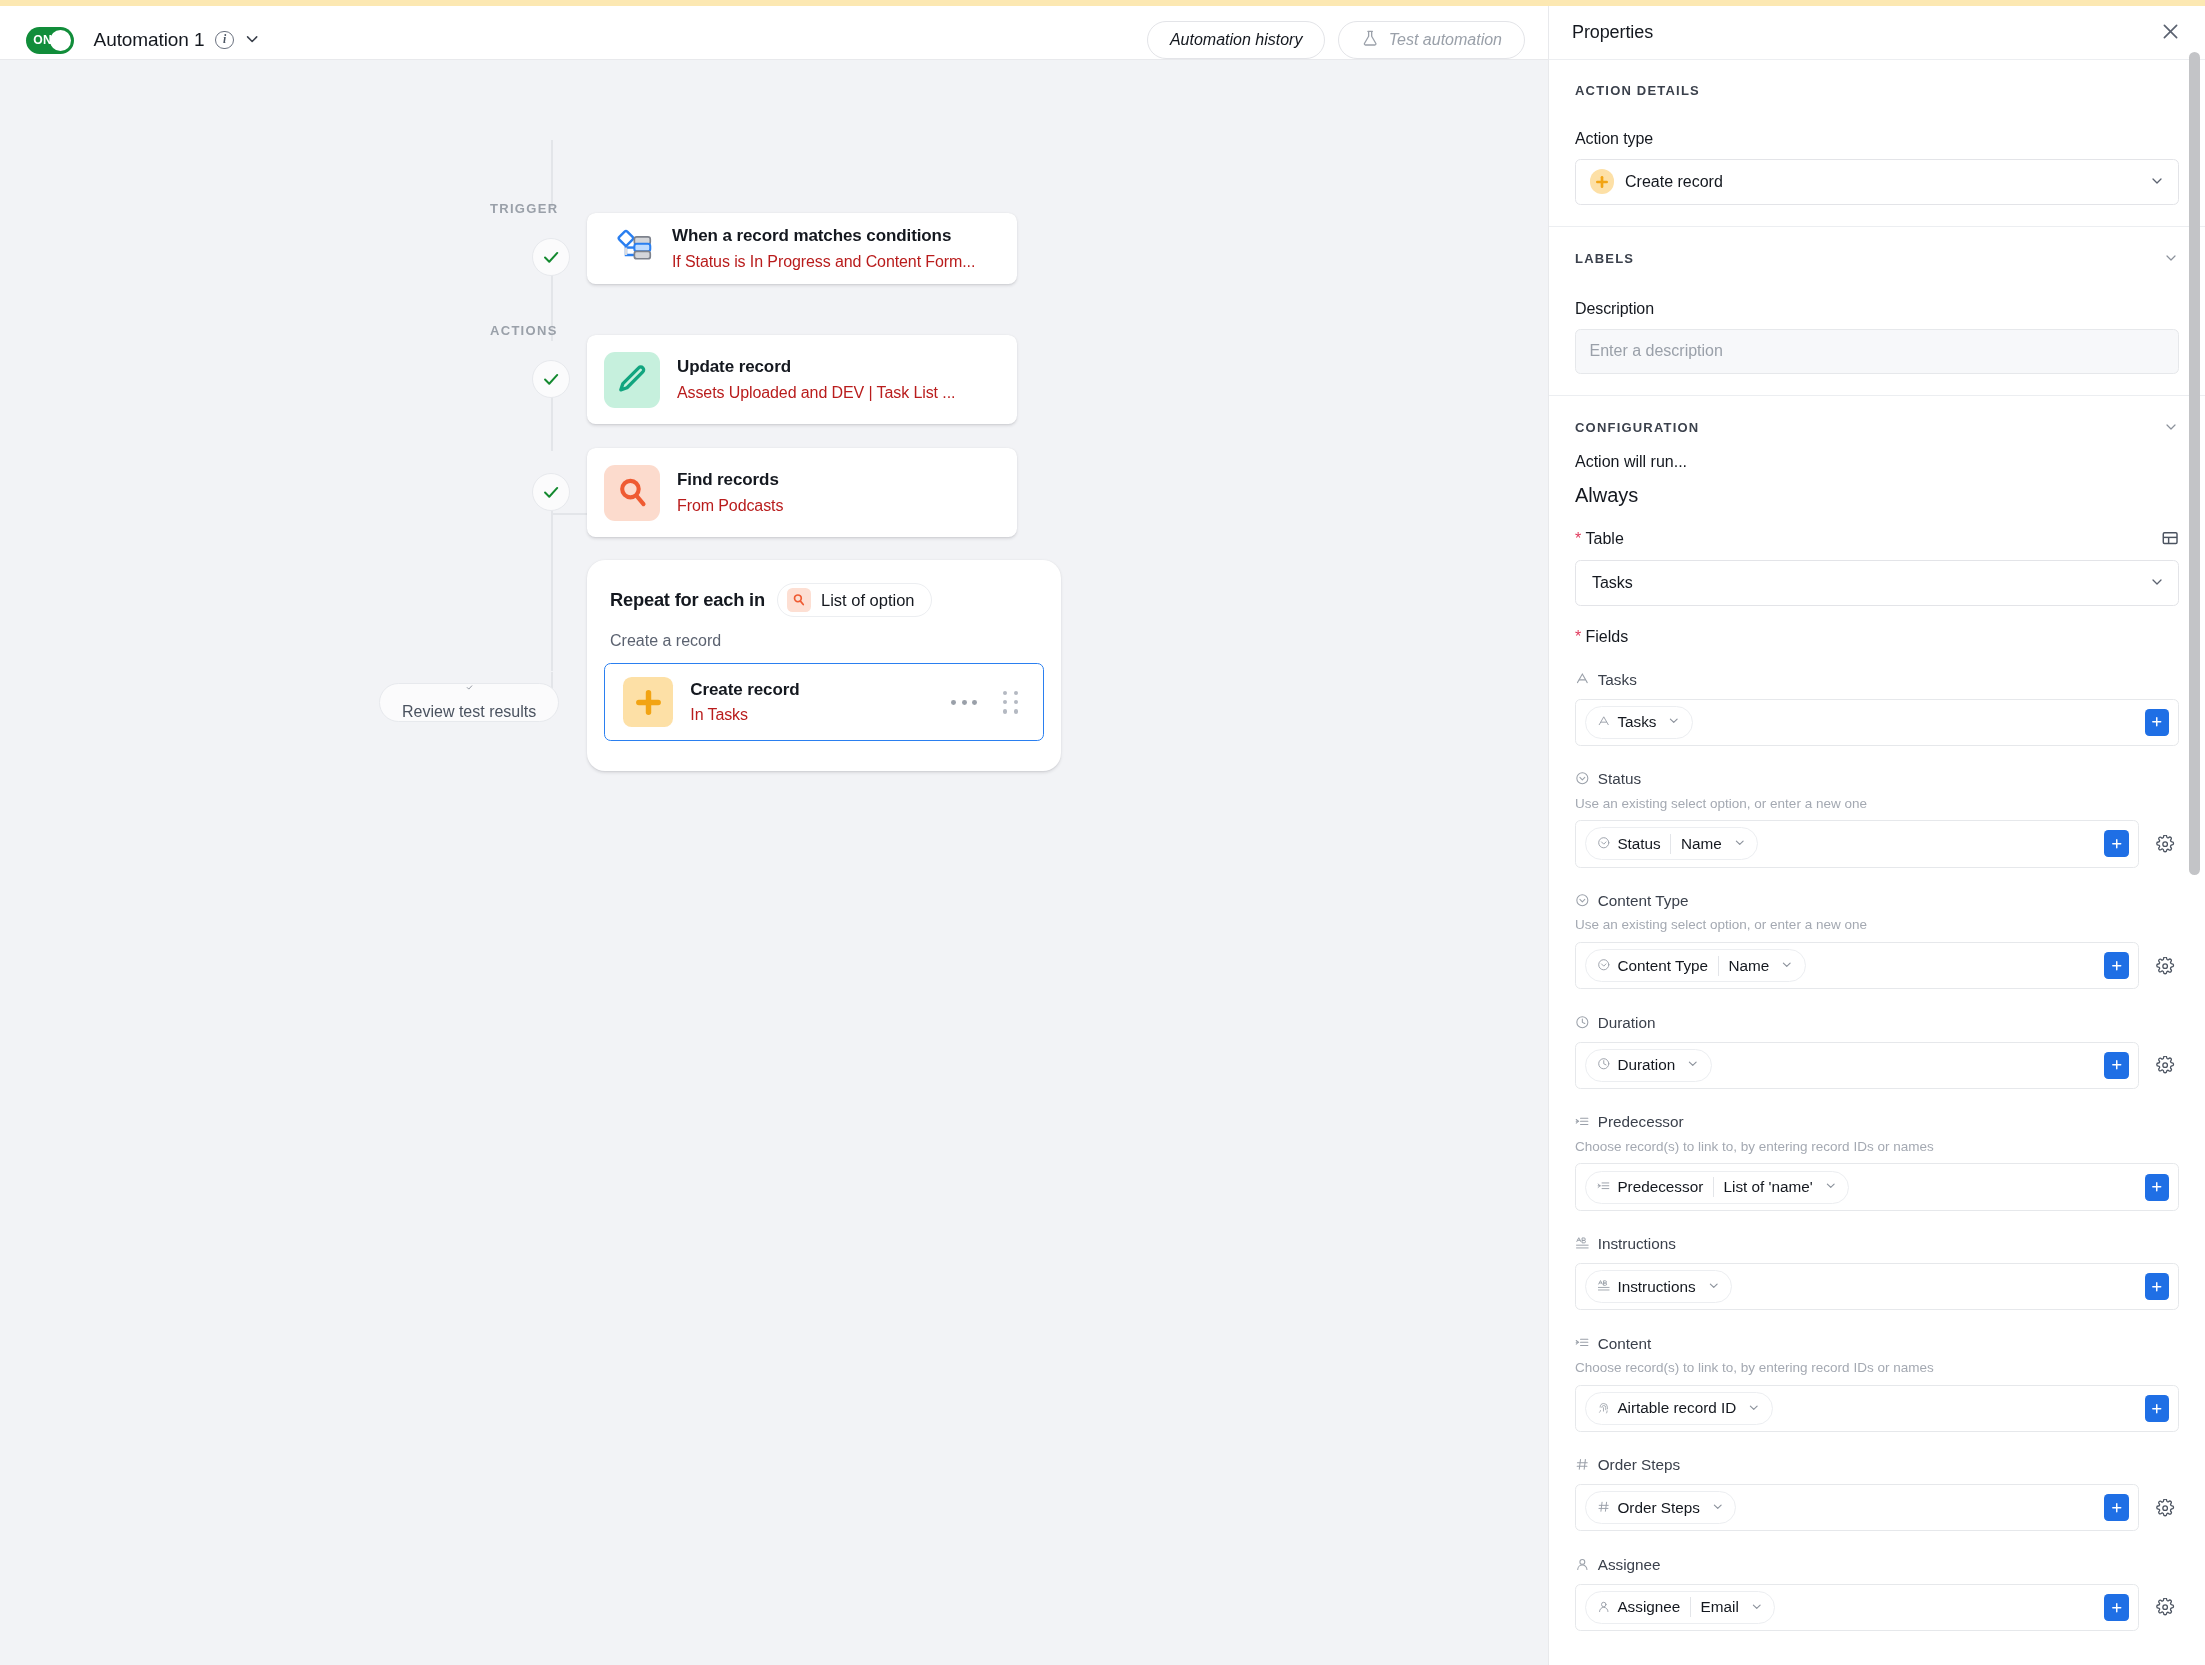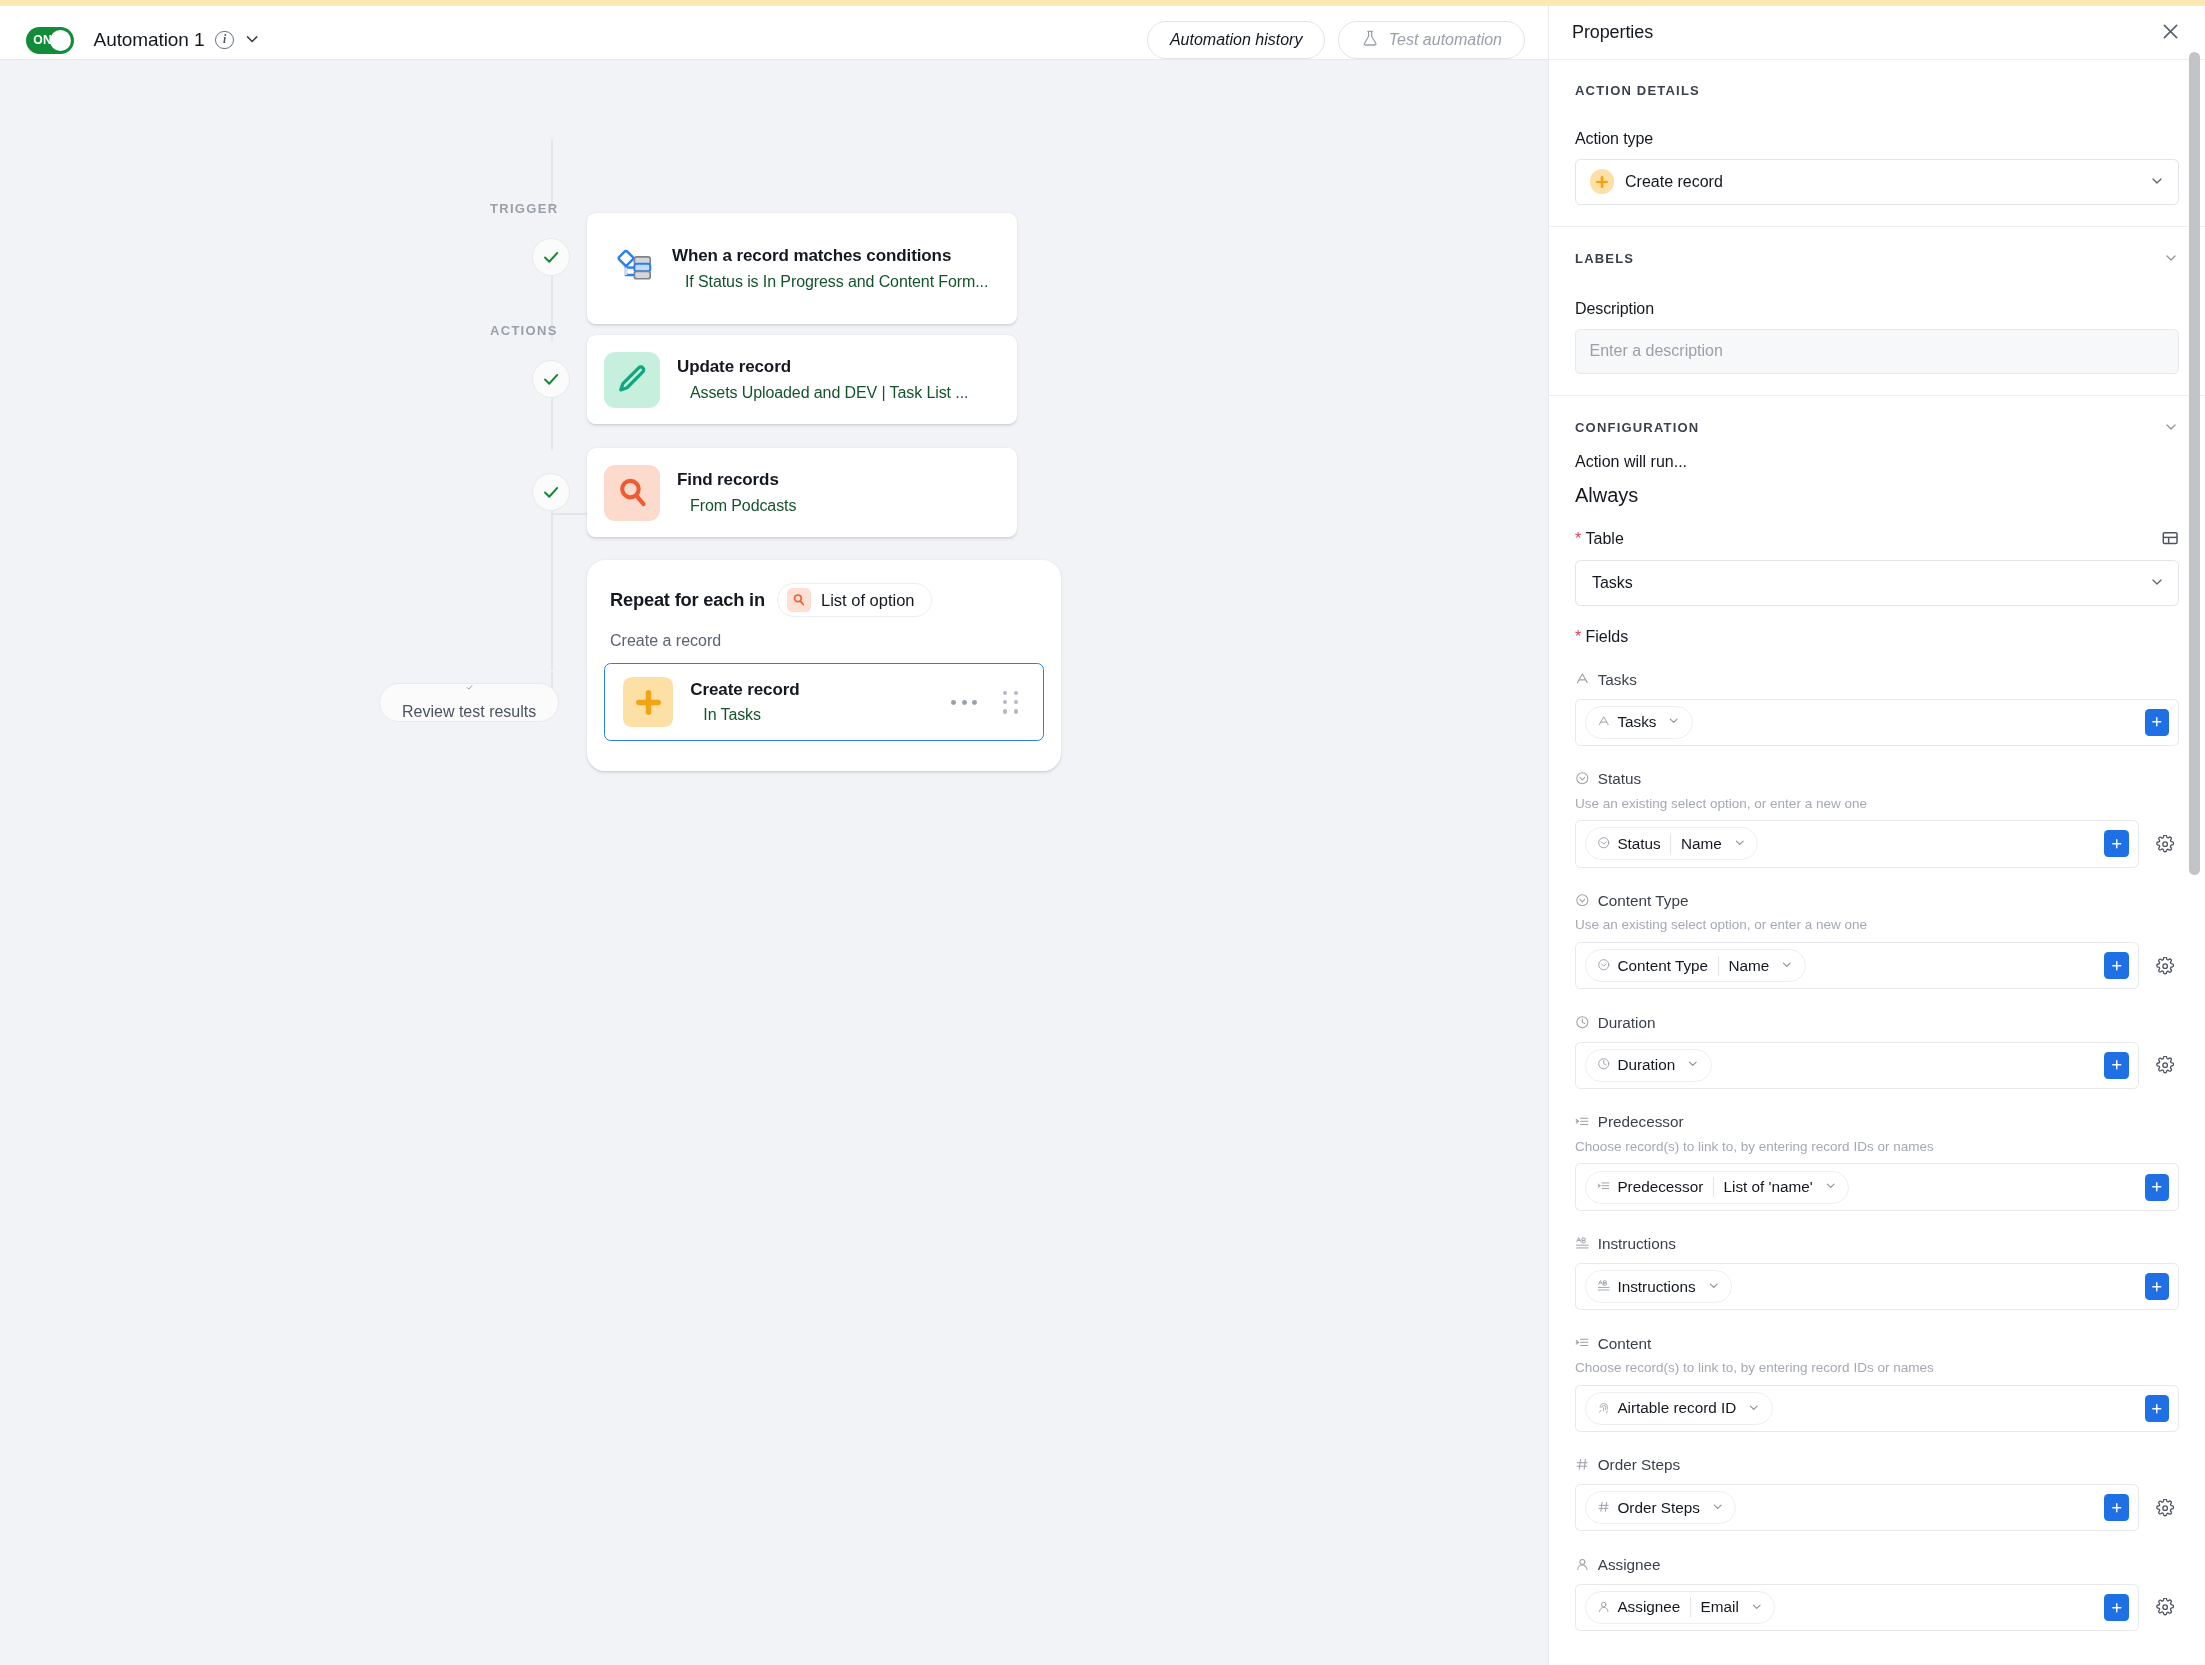--- a/index.html
+++ b/index.html
@@ -58,21 +58,21 @@
   .check-node svg { width: 18.3px; height: 18.3px; }
 
   .card {
     position: absolute; background: #fff; border-radius: 8.6px;
     box-shadow: 0 1.2px 3.1px rgba(20,24,31,.10), 0 0.6px 1.2px rgba(20,24,31,.06);
     display: flex; align-items: center; cursor: pointer;
   }
   .card-icon { width: 56px; height: 56px; border-radius: 11px; display: flex; align-items: center; justify-content: center; flex: none; }
   .card-text { margin-left: 17px; }
   .card-title { font-size: 17px; font-weight: 700; color: #14181f; letter-spacing: -0.1px; }
-  .card-sub { font-size: 16px; color: #14532d; margin-top: 6.1px; letter-spacing: -0.1px; margin-left: 13px; }
+  .card-sub { font-size: 16px; color: #b91c1c; margin-top: 6.1px; letter-spacing: -0.1px; }
 
   .repeat-card {
     position: absolute; background: #fff; border-radius: 18px;
     box-shadow: 0 1.2px 3.1px rgba(20,24,31,.10), 0 0.6px 1.2px rgba(20,24,31,.06);
   }
   .repeat-head { display: flex; align-items: center; padding: 23px 0 0 23px; }
   .repeat-head-text { font-size: 18.3px; font-weight: 700; color: #14181f; letter-spacing: -0.2px; }
   .token-pill {
     margin-left: 12.2px; height: 34px; border: 1px solid #eceef1; border-radius: 17px;
     display: flex; align-items: center; padding: 0 16px 0 8.6px; gap: 9.8px; background: #fff;
@@ -210,21 +210,21 @@
     <svg viewBox="0 0 24 24" fill="none" stroke="#13892f" stroke-width="2.6" stroke-linecap="round" stroke-linejoin="round">
         <polyline points="4 12.5 9.5 18 20 6.5"></polyline>
       </svg>
   </div>
   <div class="check-node" style="left:532px;top:413px;">
     <svg viewBox="0 0 24 24" fill="none" stroke="#13892f" stroke-width="2.6" stroke-linecap="round" stroke-linejoin="round">
         <polyline points="4 12.5 9.5 18 20 6.5"></polyline>
       </svg>
   </div>
 
-  <div class="card" style="left:587px;top:153px;width:430px;height:111px;padding-left:23px;">
+  <div class="card" style="left:587px;top:153px;width:430px;height:71px;padding-left:23px;">
     <div class="card-icon" style="width:45px;height:45px;">
       <svg width="43" height="43" viewBox="0 0 46 46" fill="none">
         <path d="M16 14v16h9" stroke="#2a7ff0" stroke-width="2.6" fill="none"></path>
         <path d="M16 22h9" stroke="#2a7ff0" stroke-width="2.6"></path>
         <path d="M16 14v8" stroke="#2a7ff0" stroke-width="2.6"></path>
         <path d="M16 22v8" stroke="#d9dbe0" stroke-width="2.6"></path>
         <rect x="10" y="6" width="12" height="12" rx="2" transform="rotate(45 16 12)" stroke="#2a7ff0" stroke-width="2.6" fill="#fff"></rect>
         <rect x="25" y="10.5" width="17" height="8" rx="2.5" fill="#d4d6da" stroke="#7d828c" stroke-width="1.8"></rect>
         <rect x="25" y="18" width="17" height="8" rx="2.5" fill="#bfdcff" stroke="#2a7ff0" stroke-width="2.2"></rect>
         <rect x="25" y="26" width="17" height="8" rx="2.5" fill="#d4d6da" stroke="#7d828c" stroke-width="1.8"></rect>

